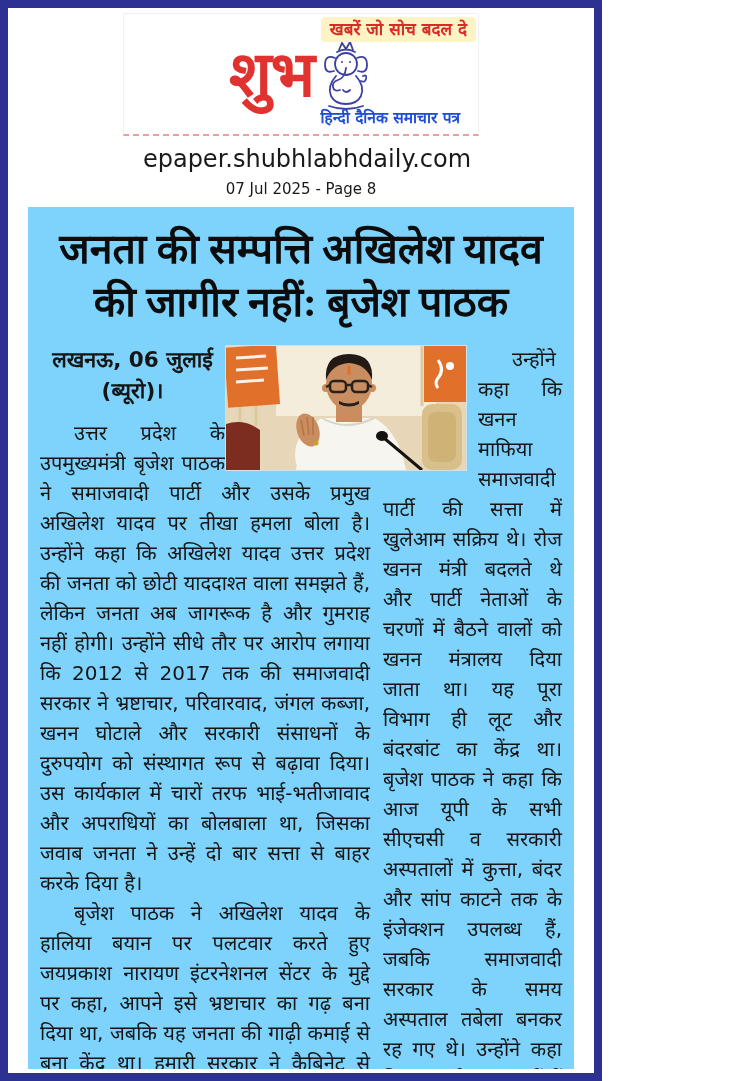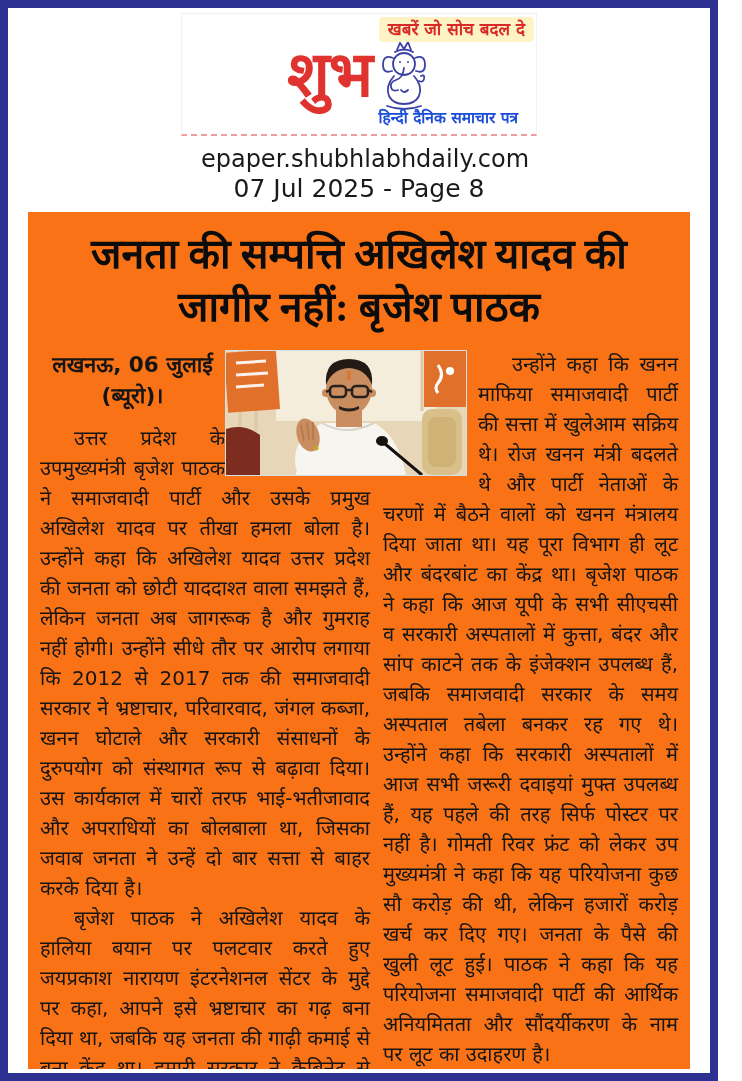--- a/index.html
+++ b/index.html
@@ -1,21 +1,21 @@
 <!DOCTYPE html>
 <html lang="hi"><head>
 <meta charset="utf-8">
 <style>
   * { box-sizing: border-box; margin: 0; padding: 0; }
   html,body { background:#ffffff; }
   body { font-family: "DejaVu Sans", sans-serif; }
 
   .page {
     position: relative;
-    width: 718px; height: 1081px;
+    width: 602px; height: 1081px;
     border: 8px solid #2d3192;
     background: #ffffff;
     overflow: hidden;
     display: flex; flex-direction: column;
   }
 
   
   .masthead { text-align: center; padding-top: 5px; }
   .logo-box {
     position: relative;
@@ -35,27 +35,27 @@
   .logo-word {
     font-size: 63px; font-weight: 800; color: #e0322e;
     line-height: 1.05; letter-spacing: -1px;
   }
   .ganesha { display: inline-block; width: 54px; height: 70px; }
   .logo-subtitle {
     text-align: right; padding-right: 10px; margin-top: -4px;
     color: #1d4ed8; font-weight: 700; font-size: 15.5px;
   }
   .site-url { margin-top: 9px; font-size: 24px; color: #1a1a1a; margin-left: 12px; }
-  .date-line { margin-top: 1px; font-size: 25px; color: #1a1a1a; }
+  .date-line { margin-top: 7px; font-size: 15px; color: #1a1a1a; }
 
   
   .article {
     flex: 1;
     margin: 9px 20px 4px 20px;
-    background: #f97316;
+    background: #7dd3fc;
     padding: 12px 8px 16px;
     overflow: hidden;
   }
   .headline {
     font-family: "Liberation Serif", "DejaVu Serif", serif;
     font-size: 41px; font-weight: 800; color: #0c0c0c;
     text-align: center; line-height: 1.3;
     margin: 4px 6px 14px;
   }
   .body-wrap {

